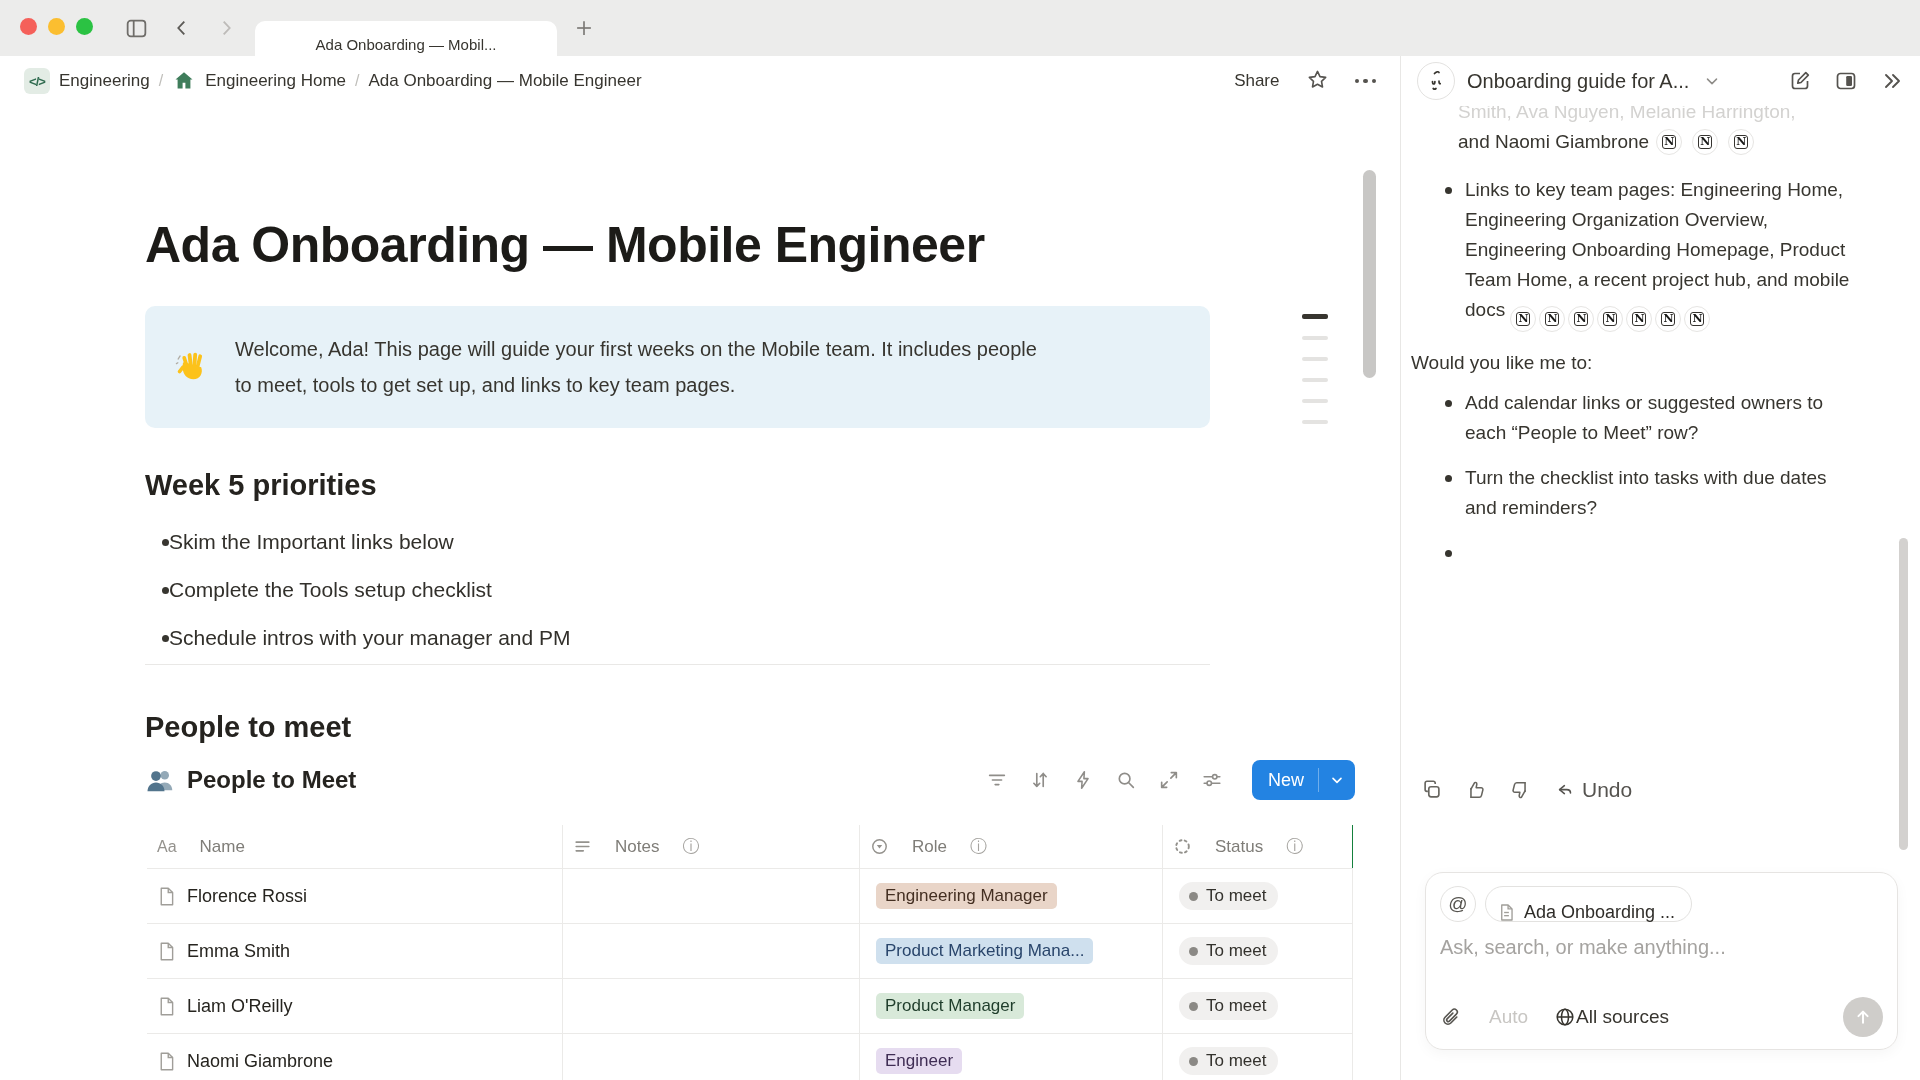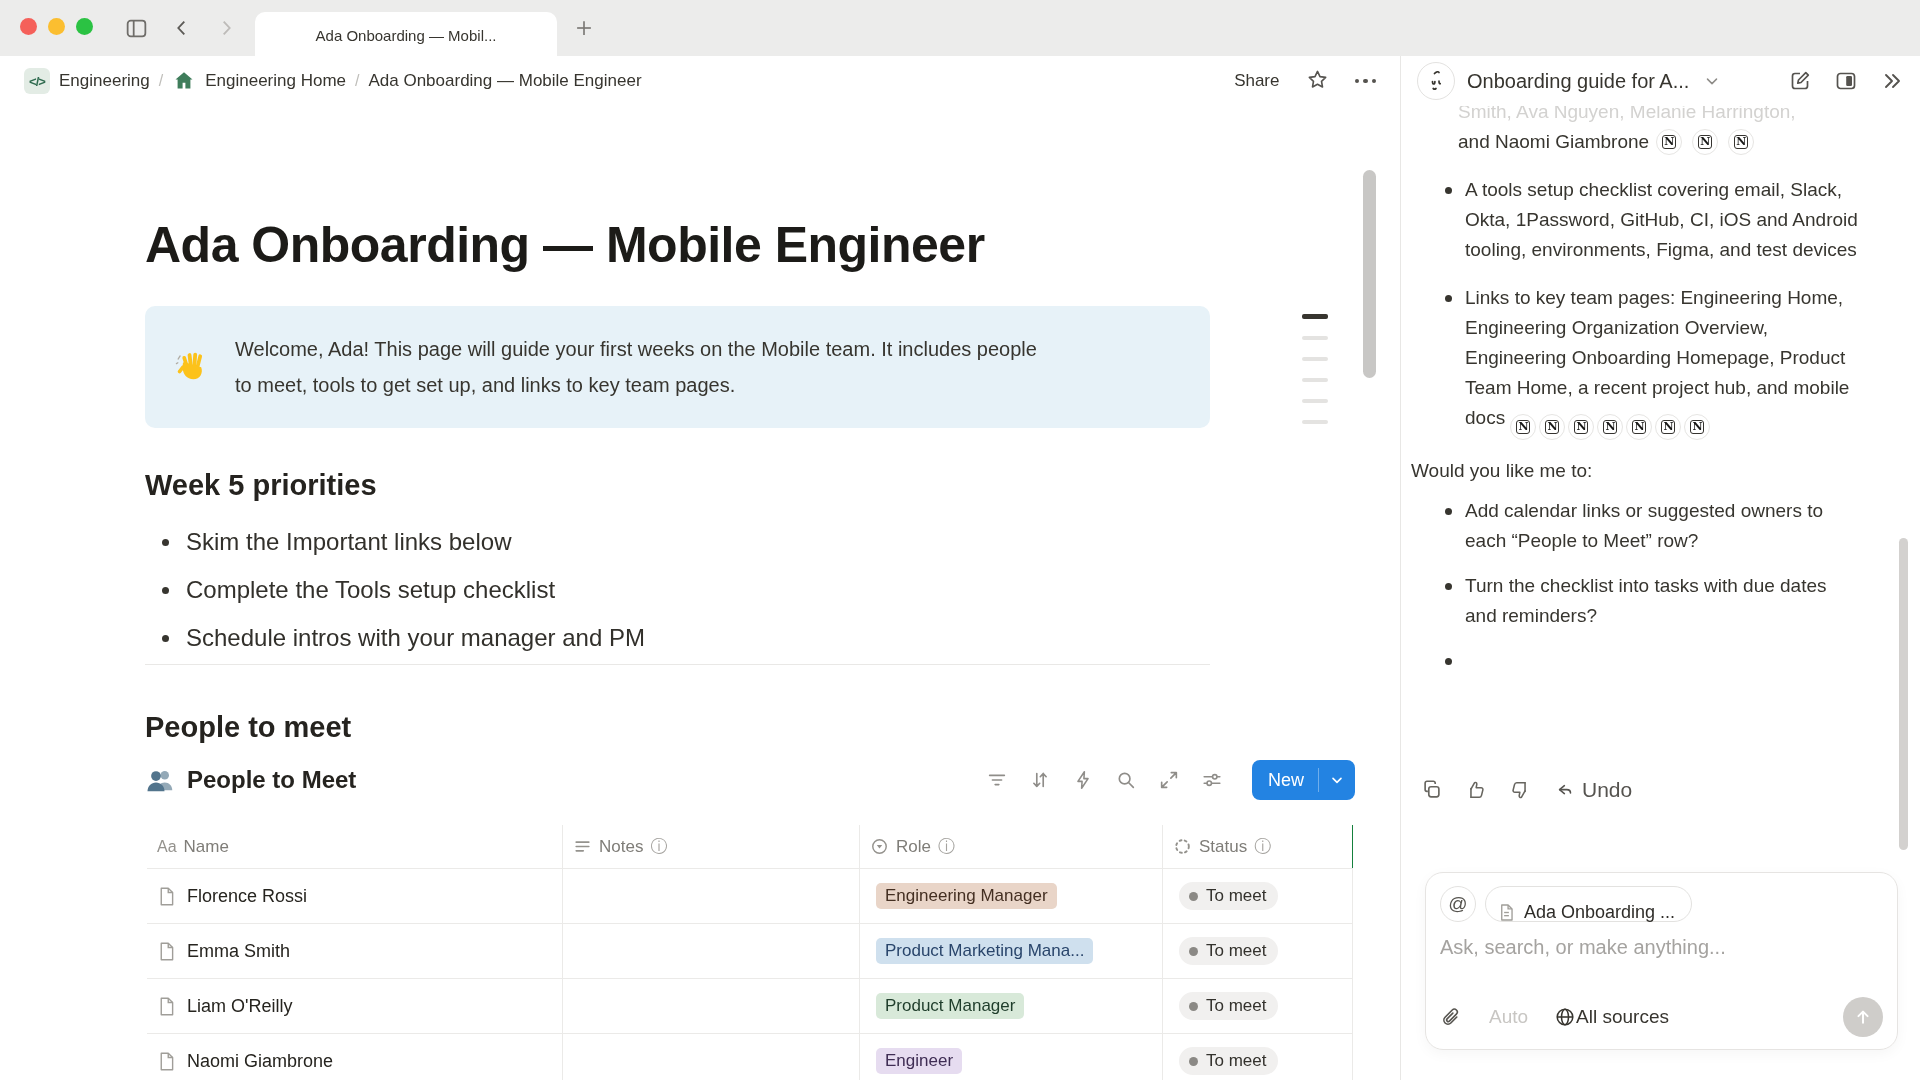--- a/index.html
+++ b/index.html
@@ -7,57 +7,57 @@
   body { font-family:"Liberation Sans","DejaVu Sans",sans-serif; color:#37352f; background:#fff; }
   .root { position:absolute; inset:0; width:1920px; height:1080px; background:#fff; overflow:hidden; }
 
   
   .tabbar { position:absolute; left:0; top:0; width:1920px; height:56px; background:#ececeb; }
   .lights { position:absolute; left:20px; top:18px; display:flex; gap:11px; }
   .light { width:17px; height:17px; border-radius:50%; }
   .light.red{ background:#f5605a; } .light.yellow{ background:#fbbe30; } .light.green{ background:#2bc243; }
   .tbicon { position:absolute; top:14px; width:28px; height:28px; display:flex; align-items:center; justify-content:center; color:#6f6d69; }
   .tbicon svg { display:block; }
-  .tab { position:absolute; left:255px; top:12px; width:302px; height:47px; background:#fff; border-radius:10px 10px 0 0; display:flex; align-items:center; justify-content:center; font-size:15px; color:#37352f; }
+  .tab { position:absolute; left:255px; top:21px; width:302px; height:47px; background:#fff; border-radius:10px 10px 0 0; display:flex; align-items:center; justify-content:center; font-size:15px; color:#37352f; }
   
   .mainheader { position:absolute; left:0; top:56px; width:1400px; height:50px; background:#fff; display:flex; align-items:center; padding:0 24px; }
   .crumbs { display:flex; align-items:center; gap:9px; font-size:17px; color:#37352f; }
   .codechip { width:26px; height:26px; border-radius:6px; background:#e3ece5; color:#2f6b4f; font-size:13px; font-weight:700; display:flex; align-items:center; justify-content:center; letter-spacing:-1px; }
   .crumb-sep { color:#c0bfbb; font-size:16px; }
   .hdr-right { margin-left:auto; display:flex; align-items:center; gap:26px; }
   .share { font-size:17px; color:#37352f; }
   .star { color:#55534f; }
   .dots { display:flex; gap:4px; }
   .dots i { width:4.5px; height:4.5px; border-radius:50%; background:#55534f; }
 
   
   .content { position:absolute; left:0; top:106px; width:1400px; height:974px; overflow:hidden; }
   .pagetitle { position:absolute; left:145px; top:110px; width:1065px; font-size:50px; font-weight:800; letter-spacing:-0.5px; color:#1c1b18; }
   .callout { position:absolute; left:145px; top:200px; width:1065px; height:122px; background:#e7f2f8; border-radius:10px; display:flex; align-items:center; padding:0 30px; gap:26px; }
   .callout-text { width:820px; font-size:20px; line-height:36px; color:#37352f; }
   .h2 { position:absolute; left:145px; font-size:29px; font-weight:700; color:#25231f; }
   .bullets { position:absolute; left:150px; top:412px; list-style:none; }
-  .bullets li { display:flex; align-items:center; gap:17px; height:48px; font-size:24px; color:#32302b; }
+  .bullets li { display:flex; align-items:center; height:48px; font-size:21px; color:#32302b; }
   .bdot { width:7px; height:7px; border-radius:50%; background:#37352f; flex:0 0 auto; margin-left:12px; }
   .divider { position:absolute; left:145px; top:558px; width:1065px; height:1px; background:#e9e8e6; }
   .dbtitlebar { position:absolute; left:145px; top:652px; width:1210px; height:44px; display:flex; align-items:center; }
   .dbemoji { width:30px; height:30px; margin-right:12px; }
   .dbtitle { font-size:24px; font-weight:700; color:#25231f; }
   .dbtools { margin-left:auto; display:flex; align-items:center; gap:20px; color:#8f8d89; }
   .dbtools .ticon { width:23px; height:23px; display:flex; align-items:center; justify-content:center; }
   .newbtn { margin-left:8px; height:40px; background:#2383e2; border-radius:8px; display:flex; align-items:center; color:#fff; overflow:hidden; }
   .newbtn .nlabel { padding:0 14px 0 16px; font-size:18px; font-weight:500; }
   .newbtn .nsplit { width:1px; height:24px; background:rgba(255,255,255,0.35); }
   .newbtn .nchev { padding:0 10px; display:flex; align-items:center; }
 
   .table { position:absolute; left:147px; top:719px; width:1206px; }
   .trow { display:grid; grid-template-columns:416px 297px 303px 190px; border-bottom:1px solid #ebeae8; }
   .trow > div { border-right:1px solid #ebeae8; display:flex; align-items:center; }
   .thead { height:44px; color:#7f7d78; font-size:17px; }
-  .thead > div { gap:7px; padding-left:10px; }
+  .thead > div { gap:23px; padding-left:10px; }
   .thead .hic { color:#94928d; display:flex; align-items:center; }
   .aaglyph { font-size:16px; color:#94928d; }
   .info { font-size:17px; color:#a5a39f; font-family:"DejaVu Sans",sans-serif; }
   .tr { height:55px; font-size:18px; }
   .tr .namecell { gap:11px; padding-left:10px; font-weight:500; color:#26241f; }
   .docic { color:#a09e99; flex:0 0 auto; display:flex; }
   .tr > div { padding-left:16px; }
   .badge { font-size:17px; padding:3px 9px; border-radius:5px; white-space:nowrap; }
   .badge[data-color="brown"] { background:#e9d5c8; color:#442f22; }
   .badge[data-color="blue"]  { background:#cfe0ee; color:#29456b; }
@@ -454,24 +454,20 @@
           </span>
         <span class="nb">
             <b>N</b>
           </span>
         <span class="nb">
             <b>N</b>
           </span>
       </div>
       <div class="ai-li">
         <span class="bdot"></span>
-        <span class="ai-text">A tools setup checklist covering email, Slack, Okta, 1Password, GitHub, CI, iOS and Android tooling, environments, Figma, and test devices</span>
-      </div>
-      <div class="ai-li">
-        <span class="bdot"></span>
         <span class="ai-text"><span>Links to key team pages: Engineering Home, Engineering Organization Overview, Engineering Onboarding Homepage, Product Team Home, a recent project hub, and mobile docs</span>
           <span class="nb">
               <b>N</b>
             </span><span class="nb">
               <b>N</b>
             </span><span class="nb">
               <b>N</b>
             </span><span class="nb">
               <b>N</b>
             </span><span class="nb">

